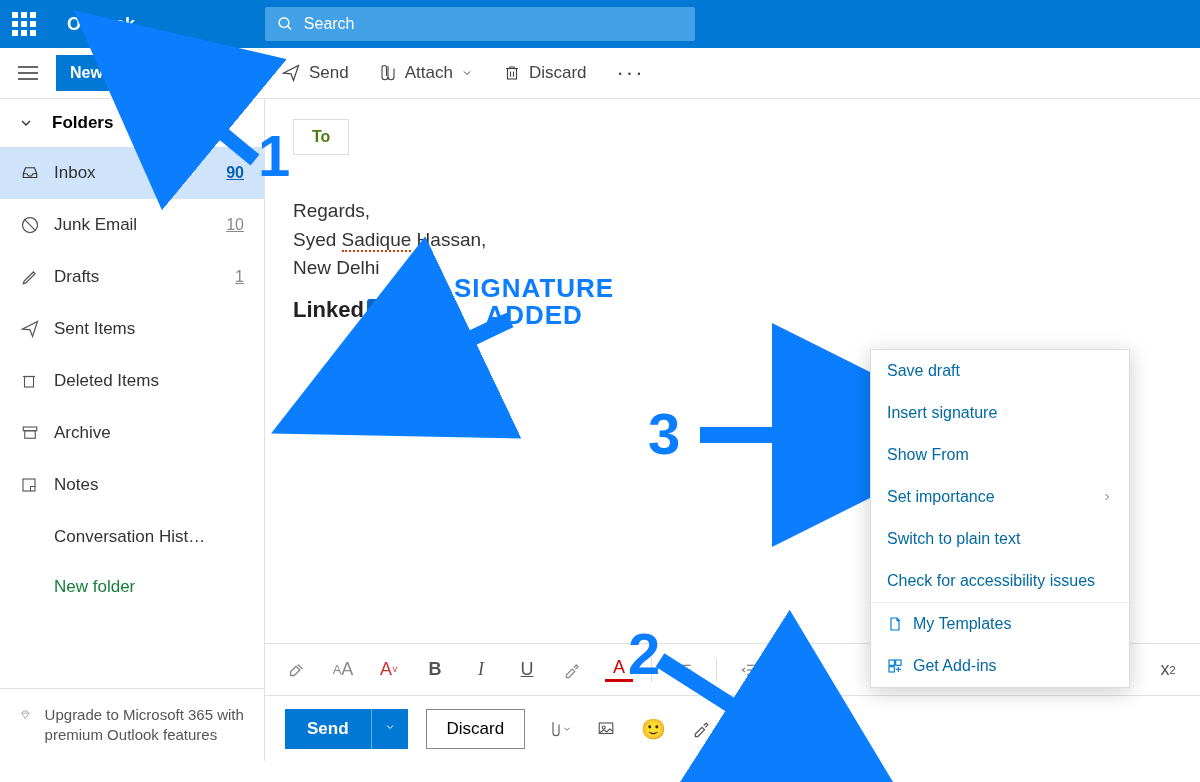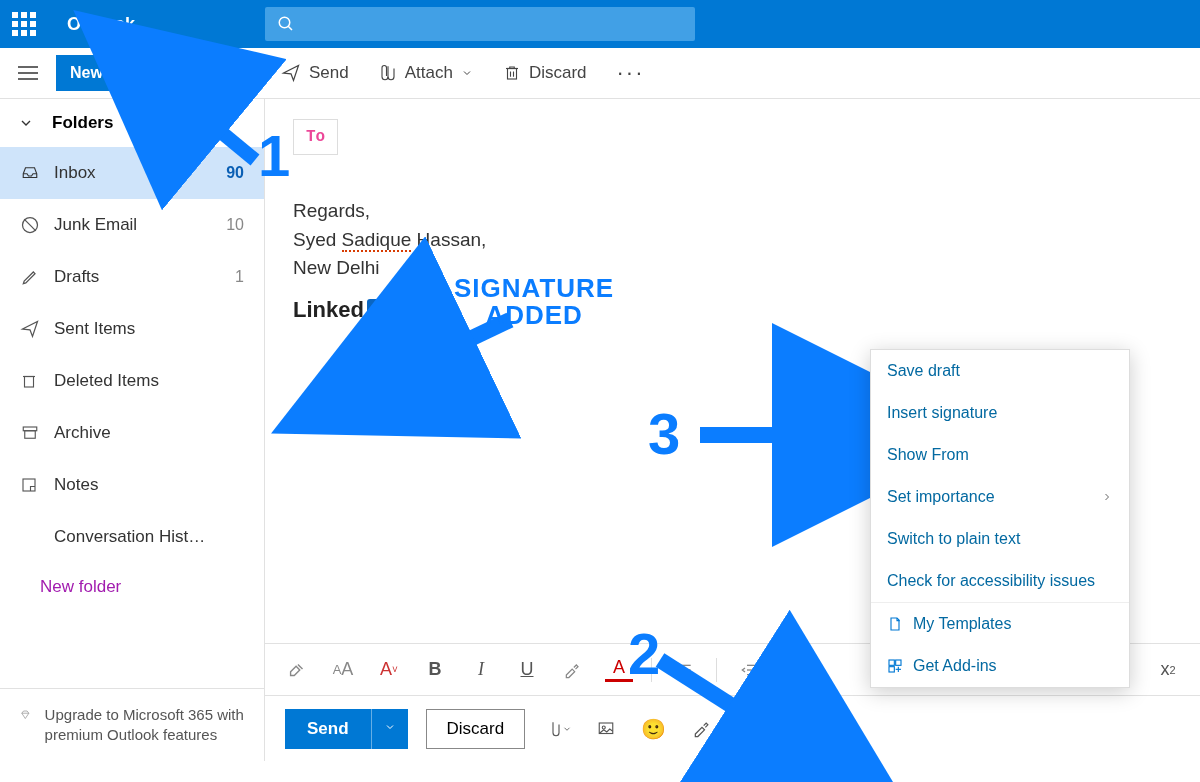--- a/index.html
+++ b/index.html
@@ -32,29 +32,29 @@
 .main { display:flex; height:calc(782px - 48px - 72px); }
 
 
 .sidebar { width:265px; border-right:1px solid #e1e1e1; display:flex; flex-direction:column; }
 .folders-hdr { display:flex; align-items:center; gap:18px; padding:14px 18px; font-weight:600; font-size:17px; cursor:pointer; }
 .folder-list { flex:1; }
 .folder-item { display:flex; align-items:center; padding:0 20px; height:52px; font-size:17px; color:#333; cursor:pointer; }
 .folder-item.selected { background:#cfe4fa; }
 .folder-item .fi-icon { width:34px; display:flex; align-items:center; }
 .folder-item .fi-label { flex:1; white-space:nowrap; overflow:hidden; text-overflow:ellipsis; }
-.folder-item .fi-count { color:#888; font-size:16px; }
+.folder-item .fi-count { color:#888; font-size:16px;text-decoration:underline; }
 .folder-item.selected .fi-count { color:#0a5fb4; font-weight:600; }
-.new-folder { color:#a21caf; padding-left:40px; height:48px; display:flex; align-items:center; font-size:17px; cursor:pointer; }
+.new-folder { color:#15803d; padding-left:54px; height:48px; display:flex; align-items:center; font-size:17px; cursor:pointer; }
 .upgrade { border-top:1px solid #e1e1e1; padding:16px 20px; display:flex; gap:14px; color:#555; font-size:15px; line-height:1.35; }
 
 
 .compose { flex:1; display:flex; flex-direction:column; position:relative; }
 .to-row { padding:20px 28px 12px 28px; }
-.to-chip { display:inline-block; border:1px solid #ddd; padding:8px 12px; font-size:16px; color:#ec4899; font-weight:600; cursor:pointer;font-family:Liberation Mono, monospace; }
+.to-chip { display:inline-block; border:1px solid #ddd; padding:8px 18px; font-size:16px; color:#4d7c0f; font-weight:600; cursor:pointer; }
 .subj-row { border-top:1px solid #eee; border-bottom:1px solid #eee; padding:18px 28px; }
 .subj-row input { border:none; outline:none; font-size:20px; width:100%; color:#333; }
 .subj-row input::placeholder { color:#888; }
 .body-area { flex:1; padding:30px 28px; font-size:19px; color:#333; position:relative; }
 .sig-line { line-height:1.5; }
 .sig-red { border-bottom:2px dotted #d83b01; }
 .linkedin { margin-top:14px; display:inline-flex; align-items:center; font-size:22px; font-weight:700; color:#222; }
 .linkedin .in-box { background:#0a66c2; color:#fff; font-size:16px; font-weight:700; padding:2px 5px; margin-left:3px; border-radius:3px; }
 
 
@@ -105,20 +105,21 @@
         <span></span>
     </div>
   </div>
   <div class="app-name">Outlook</div>
   <div class="search-wrap">
     <div class="search-box">
       <svg width="18" height="18" viewBox="0 0 24 24" fill="none" stroke="#fff" stroke-width="2">
           <circle cx="10" cy="10" r="7"></circle>
           <line x1="20" y1="20" x2="15" y2="15"></line>
         </svg>
+      <input placeholder="Search" style="">
     </div>
   </div>
 </div>
 
 <div class="cmdbar">
   <div class="cmd-left">
     <div class="hamburger">
         <span></span>
         <span></span>
         <span></span>

